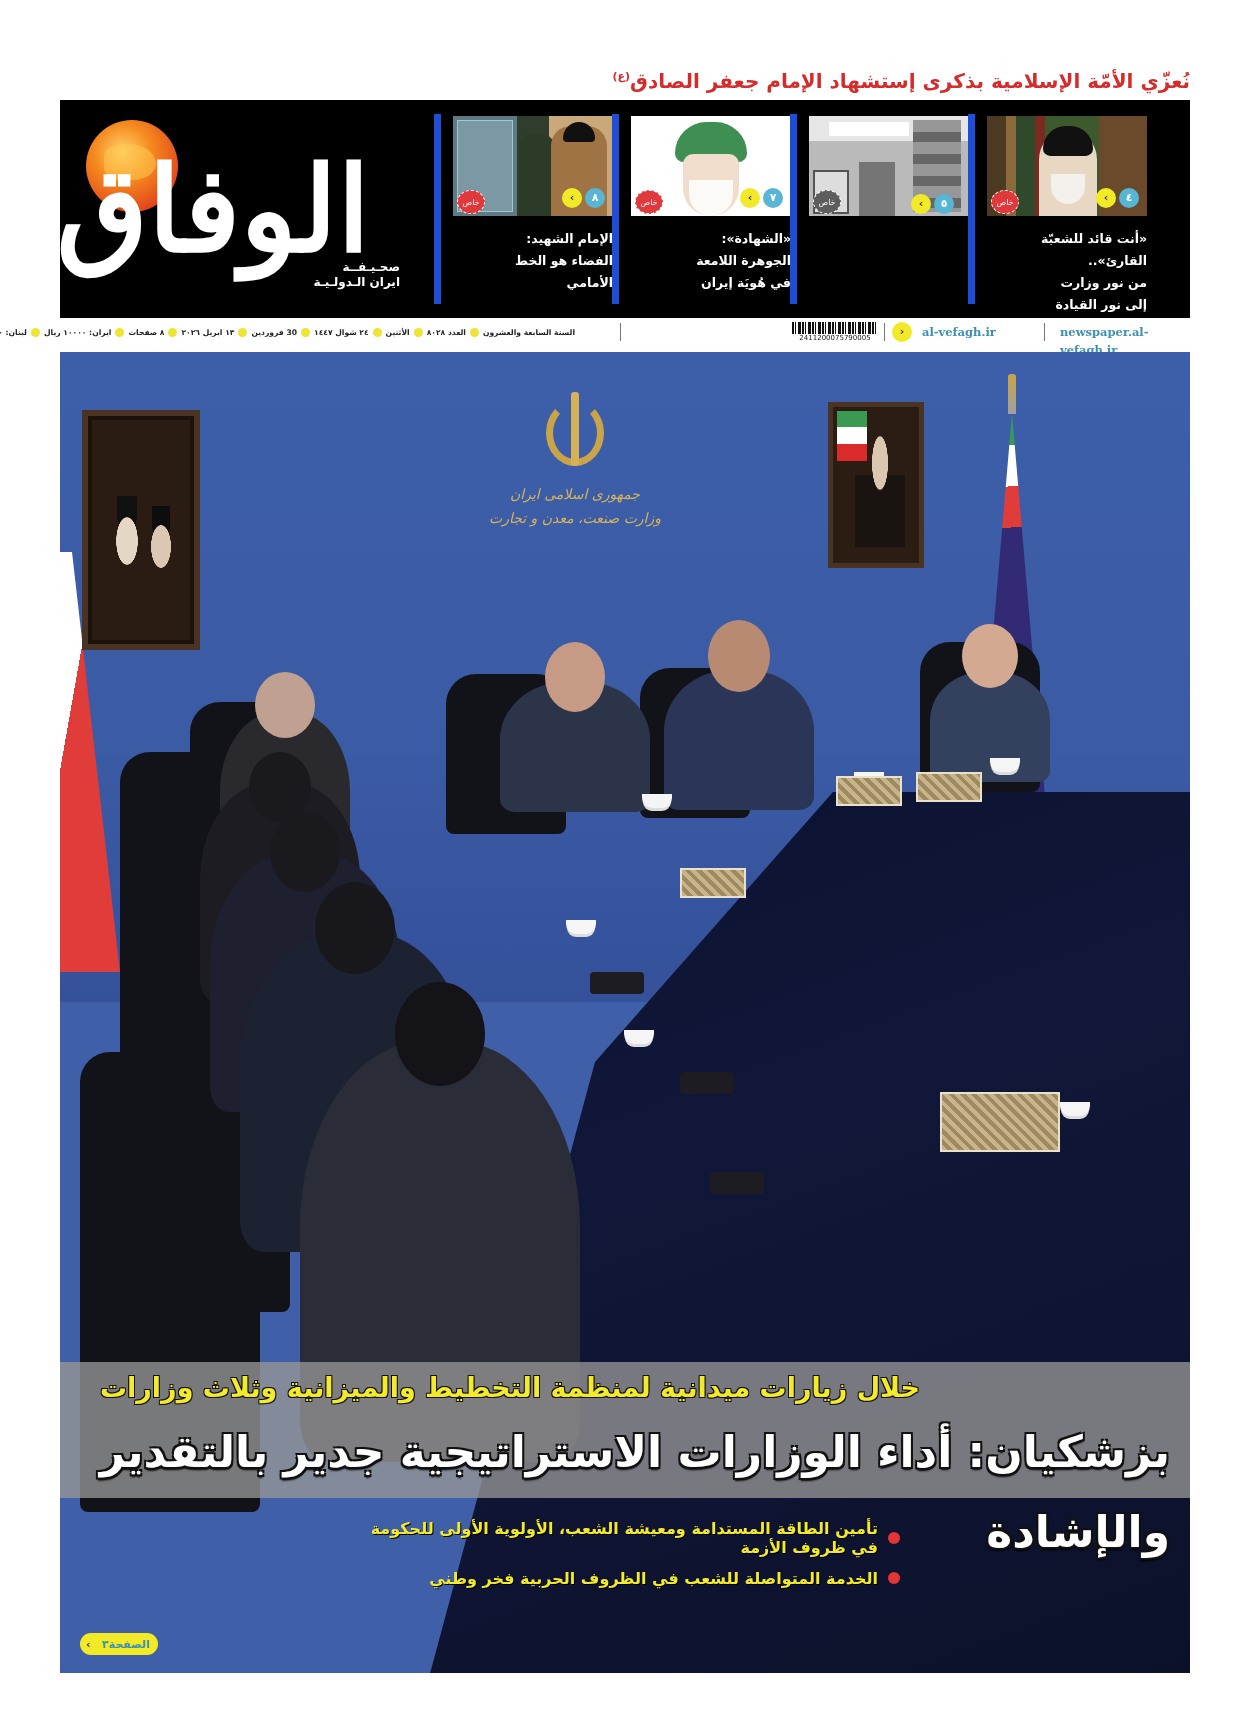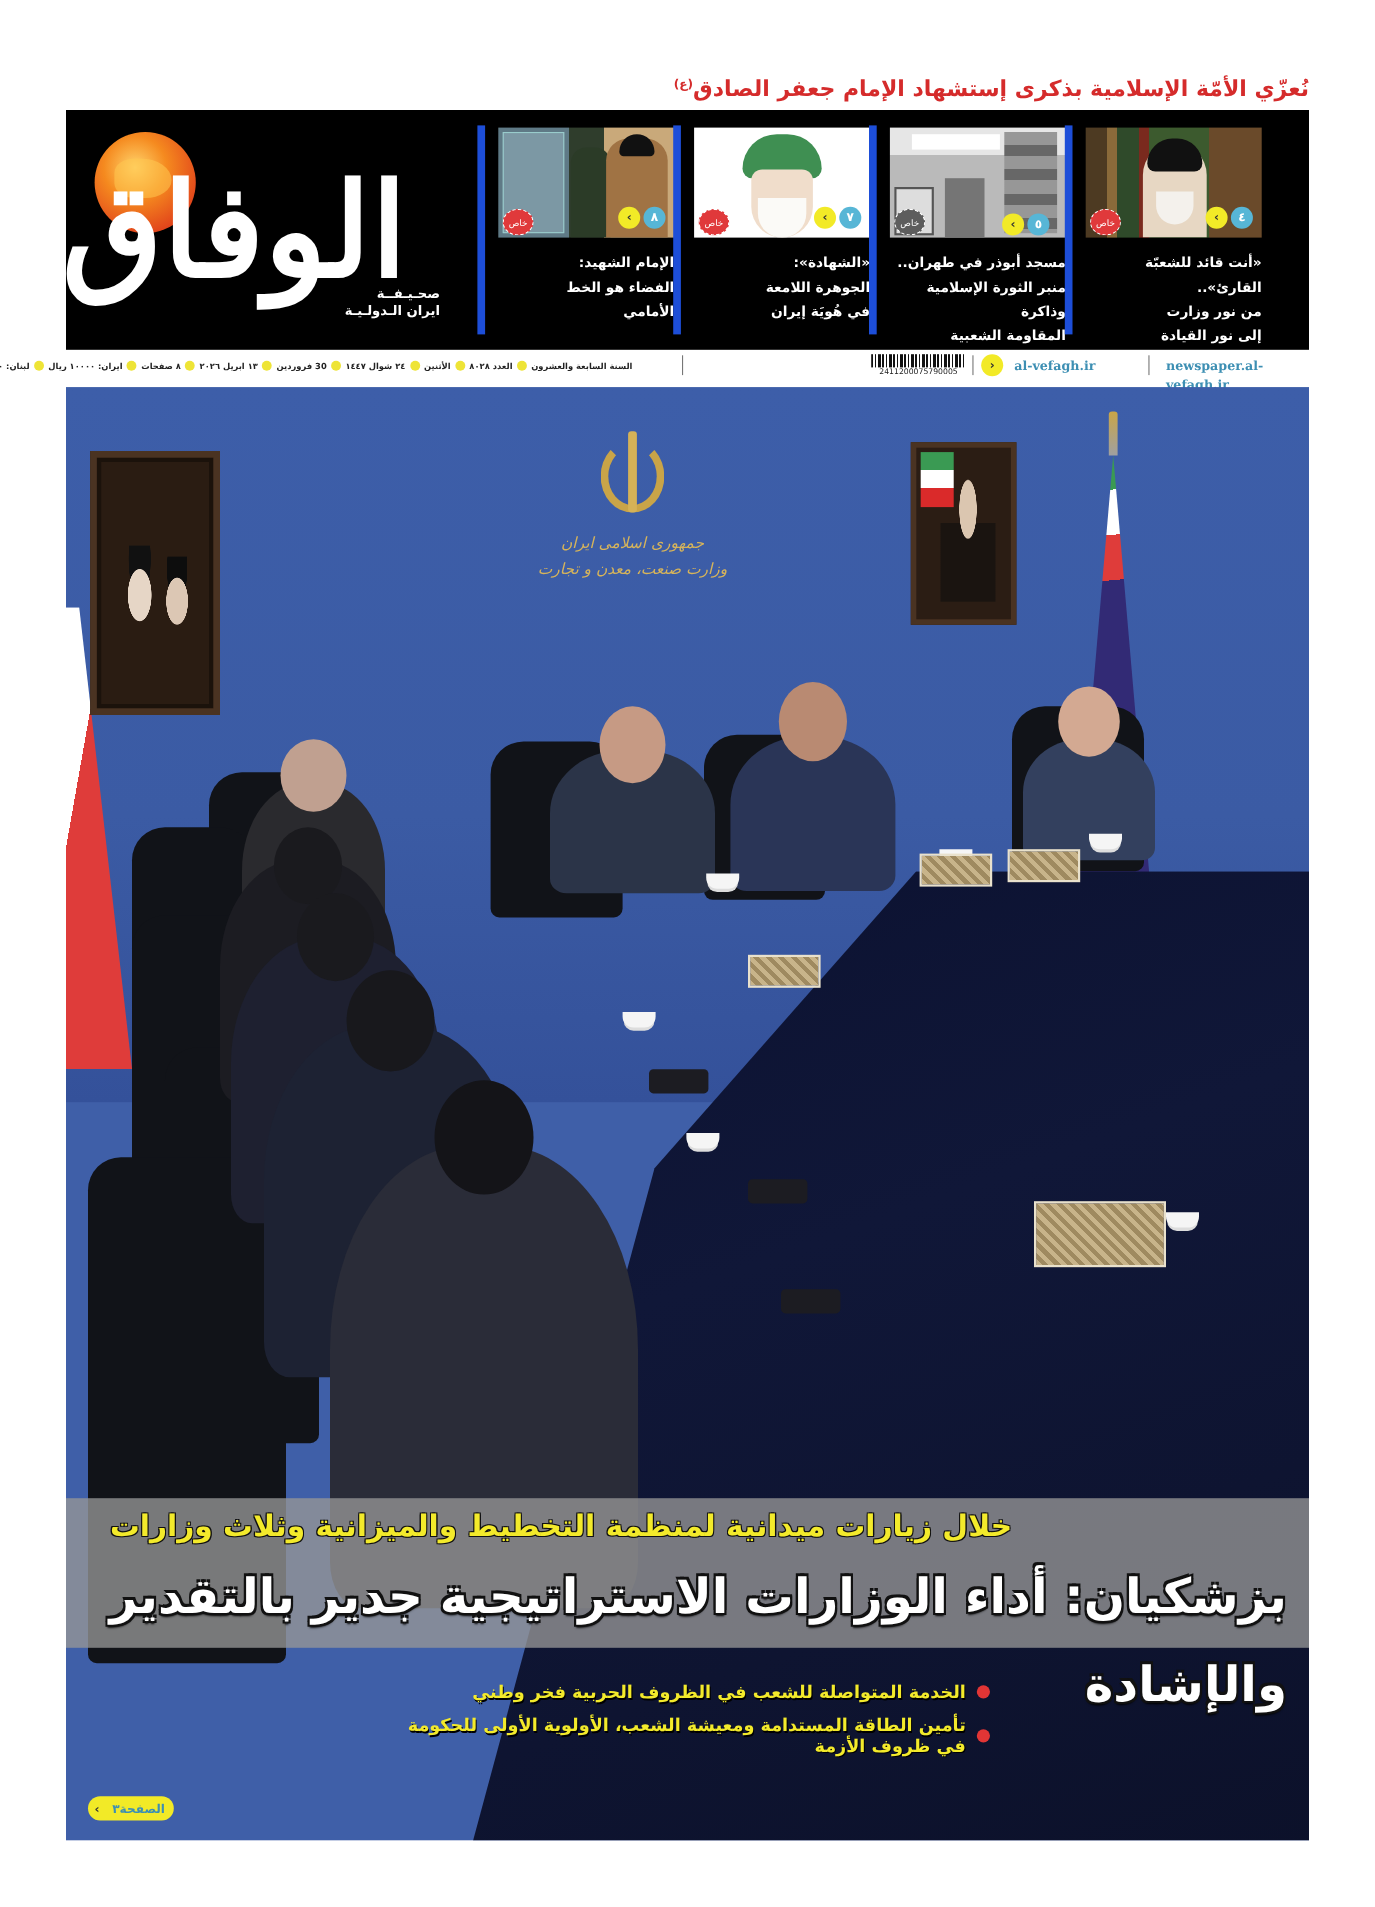--- a/index.html
+++ b/index.html
@@ -230,25 +230,20 @@
       <div class="banner"></div>
         <div class="panel"></div>
         <div class="podium"></div>
         <div class="poster"></div>
       <div class="badge-khas" style="filter:none">خاص</div>
     </div>
     <div class="nav-dots" style="position:absolute; right:14px; top:80px; display:flex; gap:3px;">
       <div class="dot-arrow">‹</div>
       <div class="dot-num">٥</div>
     </div>
-    <div class="caption">
-      <div>مسجد أبوذر في طهران..</div>
-      <div>منبر الثورة الإسلامية وذاكرة</div>
-      <div>المقاومة الشعبية</div>
-    </div>
   </div>
 
   <div class="feature" style="left:864px;">
     <div class="thumb t4">
       <div class="face"></div>
       <div class="badge-khas">خاص</div>
       <div class="nav-dots">
         <div class="dot-arrow">‹</div>
         <div class="dot-num">٤</div>
       </div>
@@ -367,24 +362,24 @@
   <div class="tissue-box" style="left:880px; top:740px; width:120px; height:60px;"></div>
 </div>
 
 <div class="headline-band"></div>
 <div class="subhead">خلال زيارات ميدانية لمنظمة التخطيط والميزانية وثلاث وزارات</div>
 <div class="headline">بزشكيان: أداء الوزارات الاستراتيجية جدير بالتقدير والإشادة</div>
 
 <div class="bullets">
   <div class="bullet">
     <span class="red-dot"></span>
-    <span>الخدمة المتواصلة للشعب في الظروف الحربية فخر وطني</span>
+    <span>تأمين الطاقة المستدامة ومعيشة الشعب، الأولوية الأولى للحكومة في ظروف الأزمة</span>
   </div>
   <div class="bullet">
     <span class="red-dot"></span>
-    <span>تأمين الطاقة المستدامة ومعيشة الشعب، الأولوية الأولى للحكومة في ظروف الأزمة</span>
+    <span>الخدمة المتواصلة للشعب في الظروف الحربية فخر وطني</span>
   </div>
 </div>
 
 <div class="page-pill">
   <span class="arrow">‹</span>
   <span class="label">الصفحة٣</span>
 </div>
 
 </body></html>

